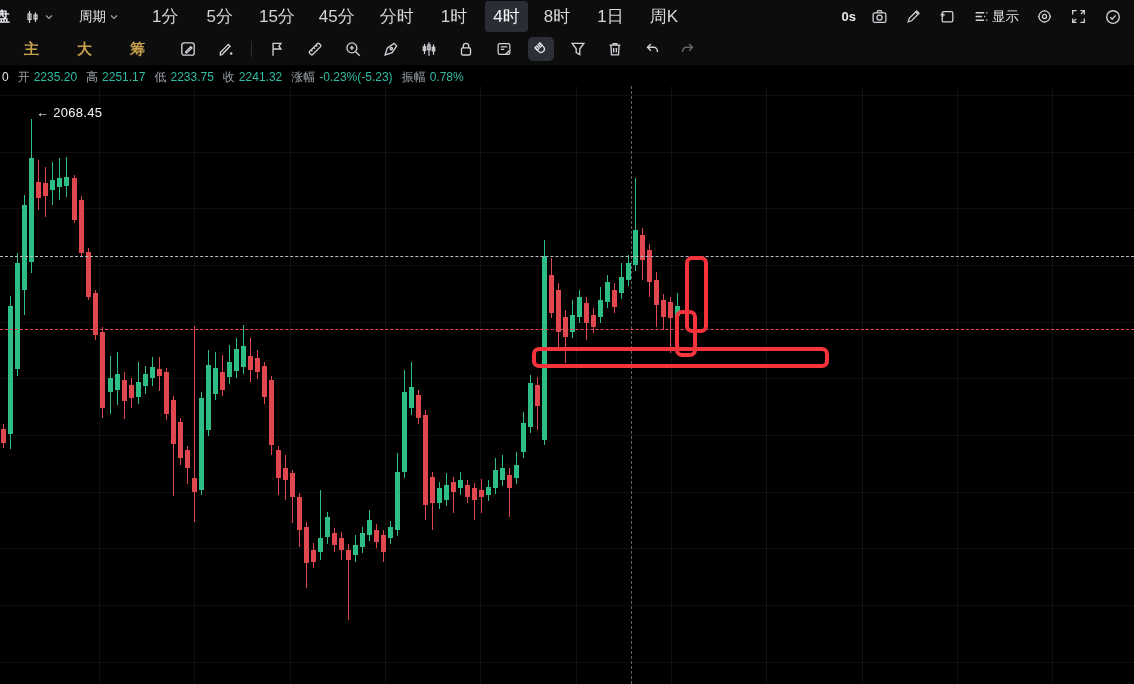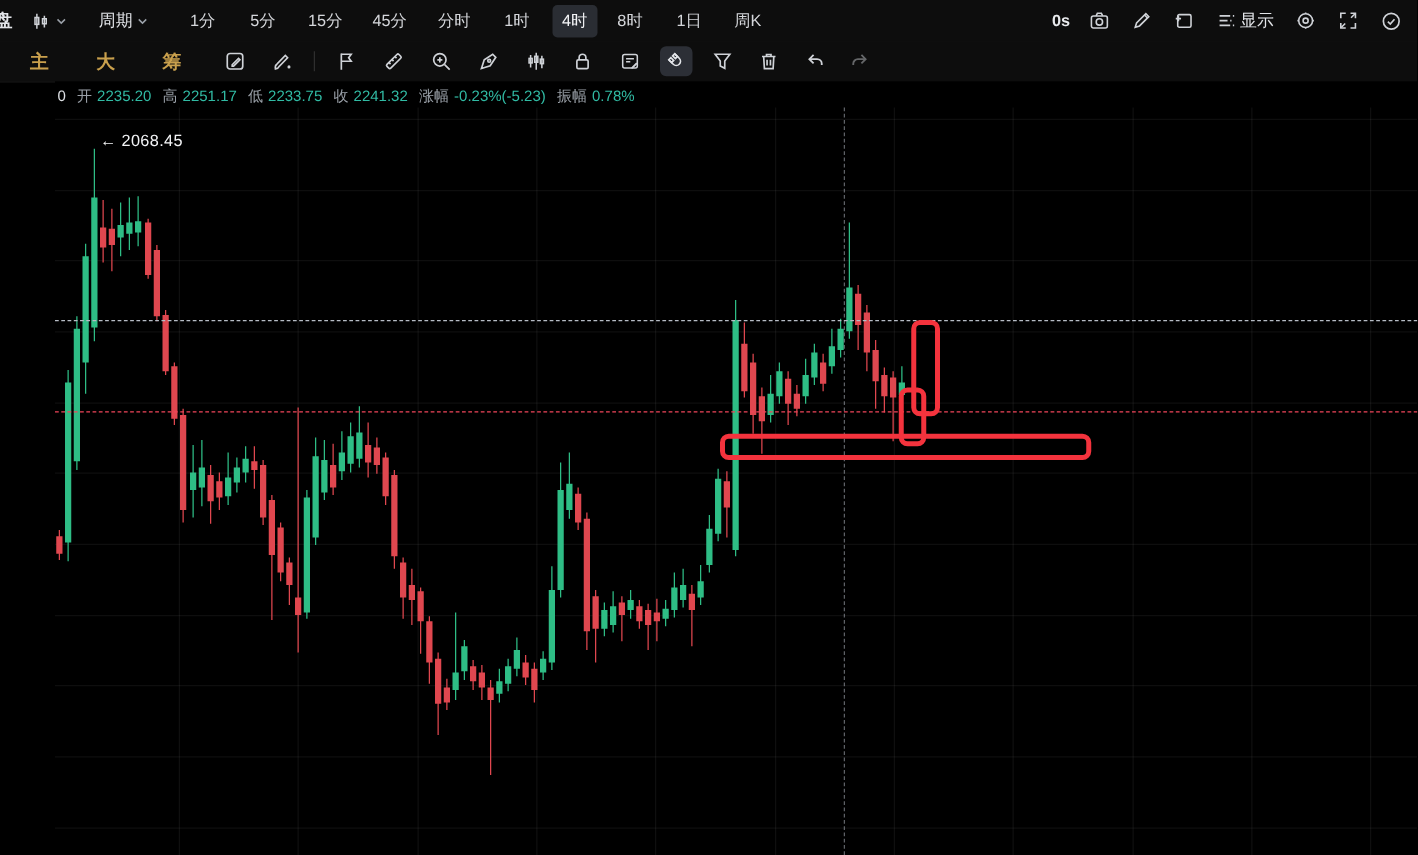--- a/index.html
+++ b/index.html
@@ -7,35 +7,35 @@
         font-family:"Liberation Sans",sans-serif;color:#d9dbe0;-webkit-font-smoothing:antialiased;}
   
   .topbar{position:absolute;top:0;left:0;right:0;height:33px;background:#0d0d0d;
           border-bottom:1px solid #1b1b1b;display:flex;align-items:center;}
   .tb-left{display:flex;align-items:center;height:100%;}
   .tb-right{margin-left:auto;display:flex;align-items:center;gap:13px;padding-right:10px;height:100%;}
   .sym{font-size:14px;color:#e3e5e9;margin-left:-4px;font-weight:bold;}
   .ibtn{background:transparent;border:none;padding:2px;display:flex;align-items:center;gap:2px;
         color:#d9dbe0;cursor:pointer;}
   .ibtn svg{display:block;}
-  .tfbtn{background:transparent;border:none;color:#d4d6da;font-size:13px;padding:3px 2px;cursor:pointer;
+  .tfbtn{background:transparent;border:none;color:#d4d6da;font-size:17px;padding:3px 2px;cursor:pointer;
          font-family:inherit;}
   .chip{background:#2a2d33;border-radius:4px;color:#f3f4f6;padding:4px 8px;}
   .cntdown{font-size:13px;color:#e8eaed;font-weight:bold;}
   .disp{font-size:13.5px;color:#e3e5e9;}
   .dim{opacity:.45;}
   
   .toolbar{position:absolute;top:33px;left:0;right:0;height:32px;background:#0d0d0d;
            border-bottom:1px solid #121212;display:flex;align-items:center;}
   .gold{background:transparent;border:none;color:#c9a04d;font-size:15px;font-weight:bold;
         font-family:inherit;cursor:pointer;}
   .tdiv{width:1px;height:16px;background:#2e2e2e;}
   .magchip{background:#2c2f36;border-radius:5px;padding:3px 4px;}
   
-  .chart{position:absolute;top:65px;left:0;right:0;bottom:0;background:#000;margin-left:44px;}
+  .chart{position:absolute;top:65px;left:0;right:0;bottom:0;background:#000;}
   .ohlc{position:absolute;top:4px;left:2px;font-size:12px;white-space:nowrap;z-index:8;}
   .ohlc .k{color:#9aa0a8;margin-left:9px;}
   .ohlc .v{color:#31bba4;margin-left:4px;}
   .ohlc .p{color:#dfe2e6;margin-left:0;}
   .gv{position:absolute;top:21px;bottom:0;width:1px;background:rgba(255,255,255,.06);}
   .gh{position:absolute;left:0;right:0;height:1px;background:rgba(255,255,255,.055);}
   .wick{position:absolute;width:1px;}
   .cbody{position:absolute;width:5px;}
   .hdash{position:absolute;left:0;right:0;height:0;border-top:1px dashed;z-index:5;}
   .vdash{position:absolute;width:0;border-left:1px dashed rgba(188,194,204,.5);z-index:4;}

